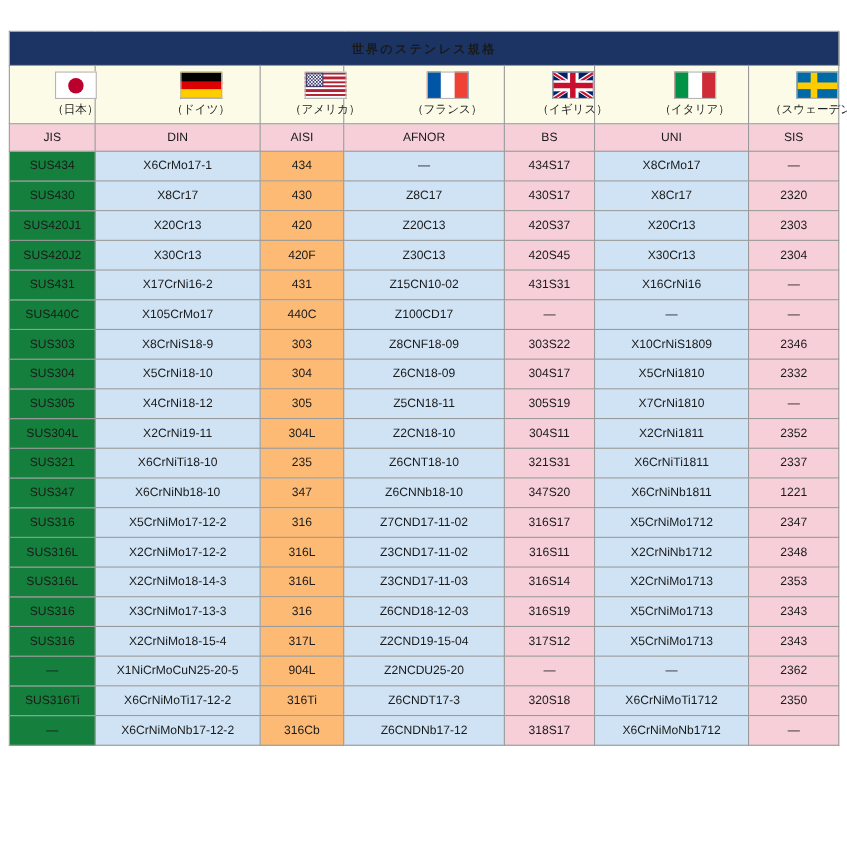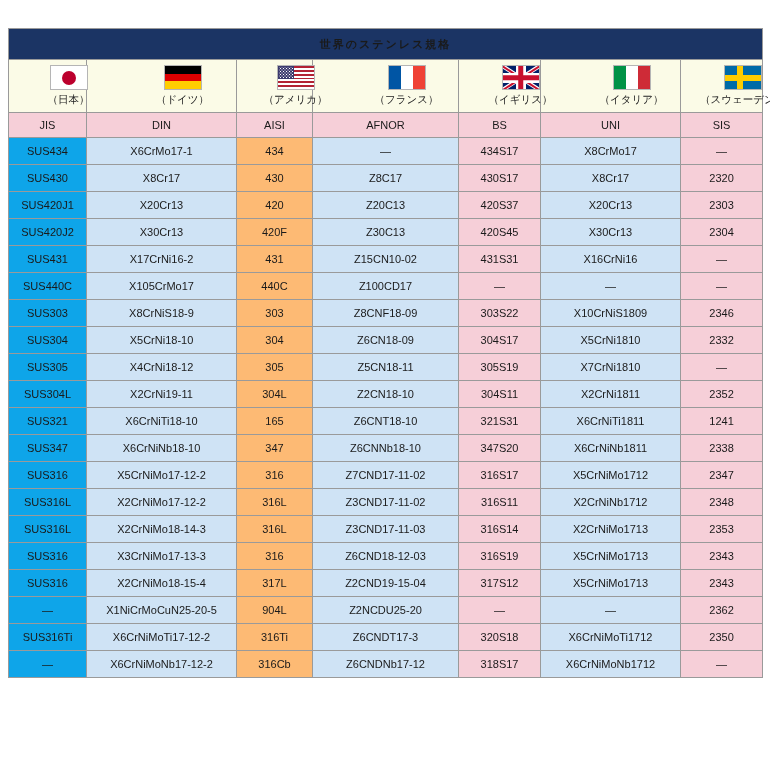--- a/index.html
+++ b/index.html
@@ -125,21 +125,21 @@
   .flag-se .vy { position: absolute; left: 12px; top: 0; width: 6px; height: 100%; background: #fecc00; }
   .flag-se .hy { position: absolute; top: 50%; left: 0; height: 6px; width: 100%; background: #fecc00; transform: translateY(-50%); }
 
   .org-row td {
     background: #f6cfd8;
     height: 24px;
     font-size: 11.5px;
     color: #222;
   }
   .data-row td { height: 26px; }
-  .c-jis { background: #0ea5e9; }
+  .c-jis { background: #15803d; }
   .c-din { background: #cfe3f5; margin-top: 32px; }
   .c-aisi { background: #fdba74; }
   .c-afnor { background: #cfe3f5; }
   .c-bs { background: #f6cfd8; }
   .c-uni { background: #cfe3f5; }
   .c-sis { background: #f6cfd8; }
   .col-jis { width: 78px; }
   .col-din { width: 150px; }
   .col-aisi { width: 76px; }
   .col-afnor { width: 146px; }
@@ -322,34 +322,34 @@
           <td class="c-din">X2CrNi19-11</td>
           <td class="c-aisi">304L</td>
           <td class="c-afnor">Z2CN18-10</td>
           <td class="c-bs">304S11</td>
           <td class="c-uni">X2CrNi1811</td>
           <td class="c-sis">2352</td>
         </tr>
         <tr class="data-row">
           <td class="c-jis">SUS321</td>
           <td class="c-din">X6CrNiTi18-10</td>
-          <td class="c-aisi">165</td>
+          <td class="c-aisi">235</td>
           <td class="c-afnor">Z6CNT18-10</td>
           <td class="c-bs">321S31</td>
           <td class="c-uni">X6CrNiTi1811</td>
-          <td class="c-sis">1241</td>
+          <td class="c-sis">2337</td>
         </tr>
         <tr class="data-row">
           <td class="c-jis">SUS347</td>
           <td class="c-din">X6CrNiNb18-10</td>
           <td class="c-aisi">347</td>
           <td class="c-afnor">Z6CNNb18-10</td>
           <td class="c-bs">347S20</td>
           <td class="c-uni">X6CrNiNb1811</td>
-          <td class="c-sis">2338</td>
+          <td class="c-sis">1221</td>
         </tr>
         <tr class="data-row">
           <td class="c-jis">SUS316</td>
           <td class="c-din">X5CrNiMo17-12-2</td>
           <td class="c-aisi">316</td>
           <td class="c-afnor">Z7CND17-11-02</td>
           <td class="c-bs">316S17</td>
           <td class="c-uni">X5CrNiMo1712</td>
           <td class="c-sis">2347</td>
         </tr>

